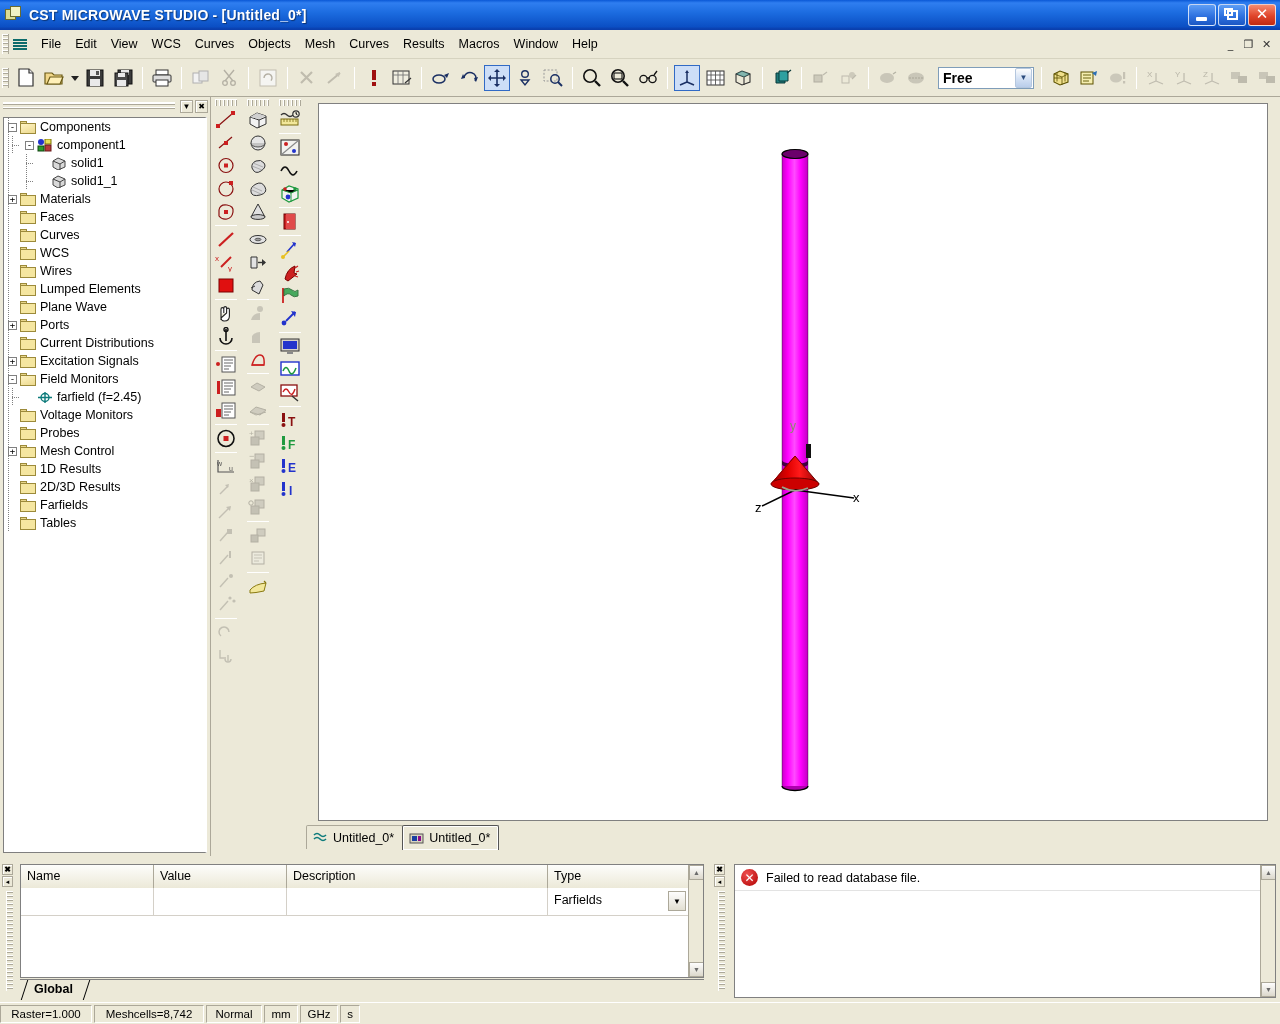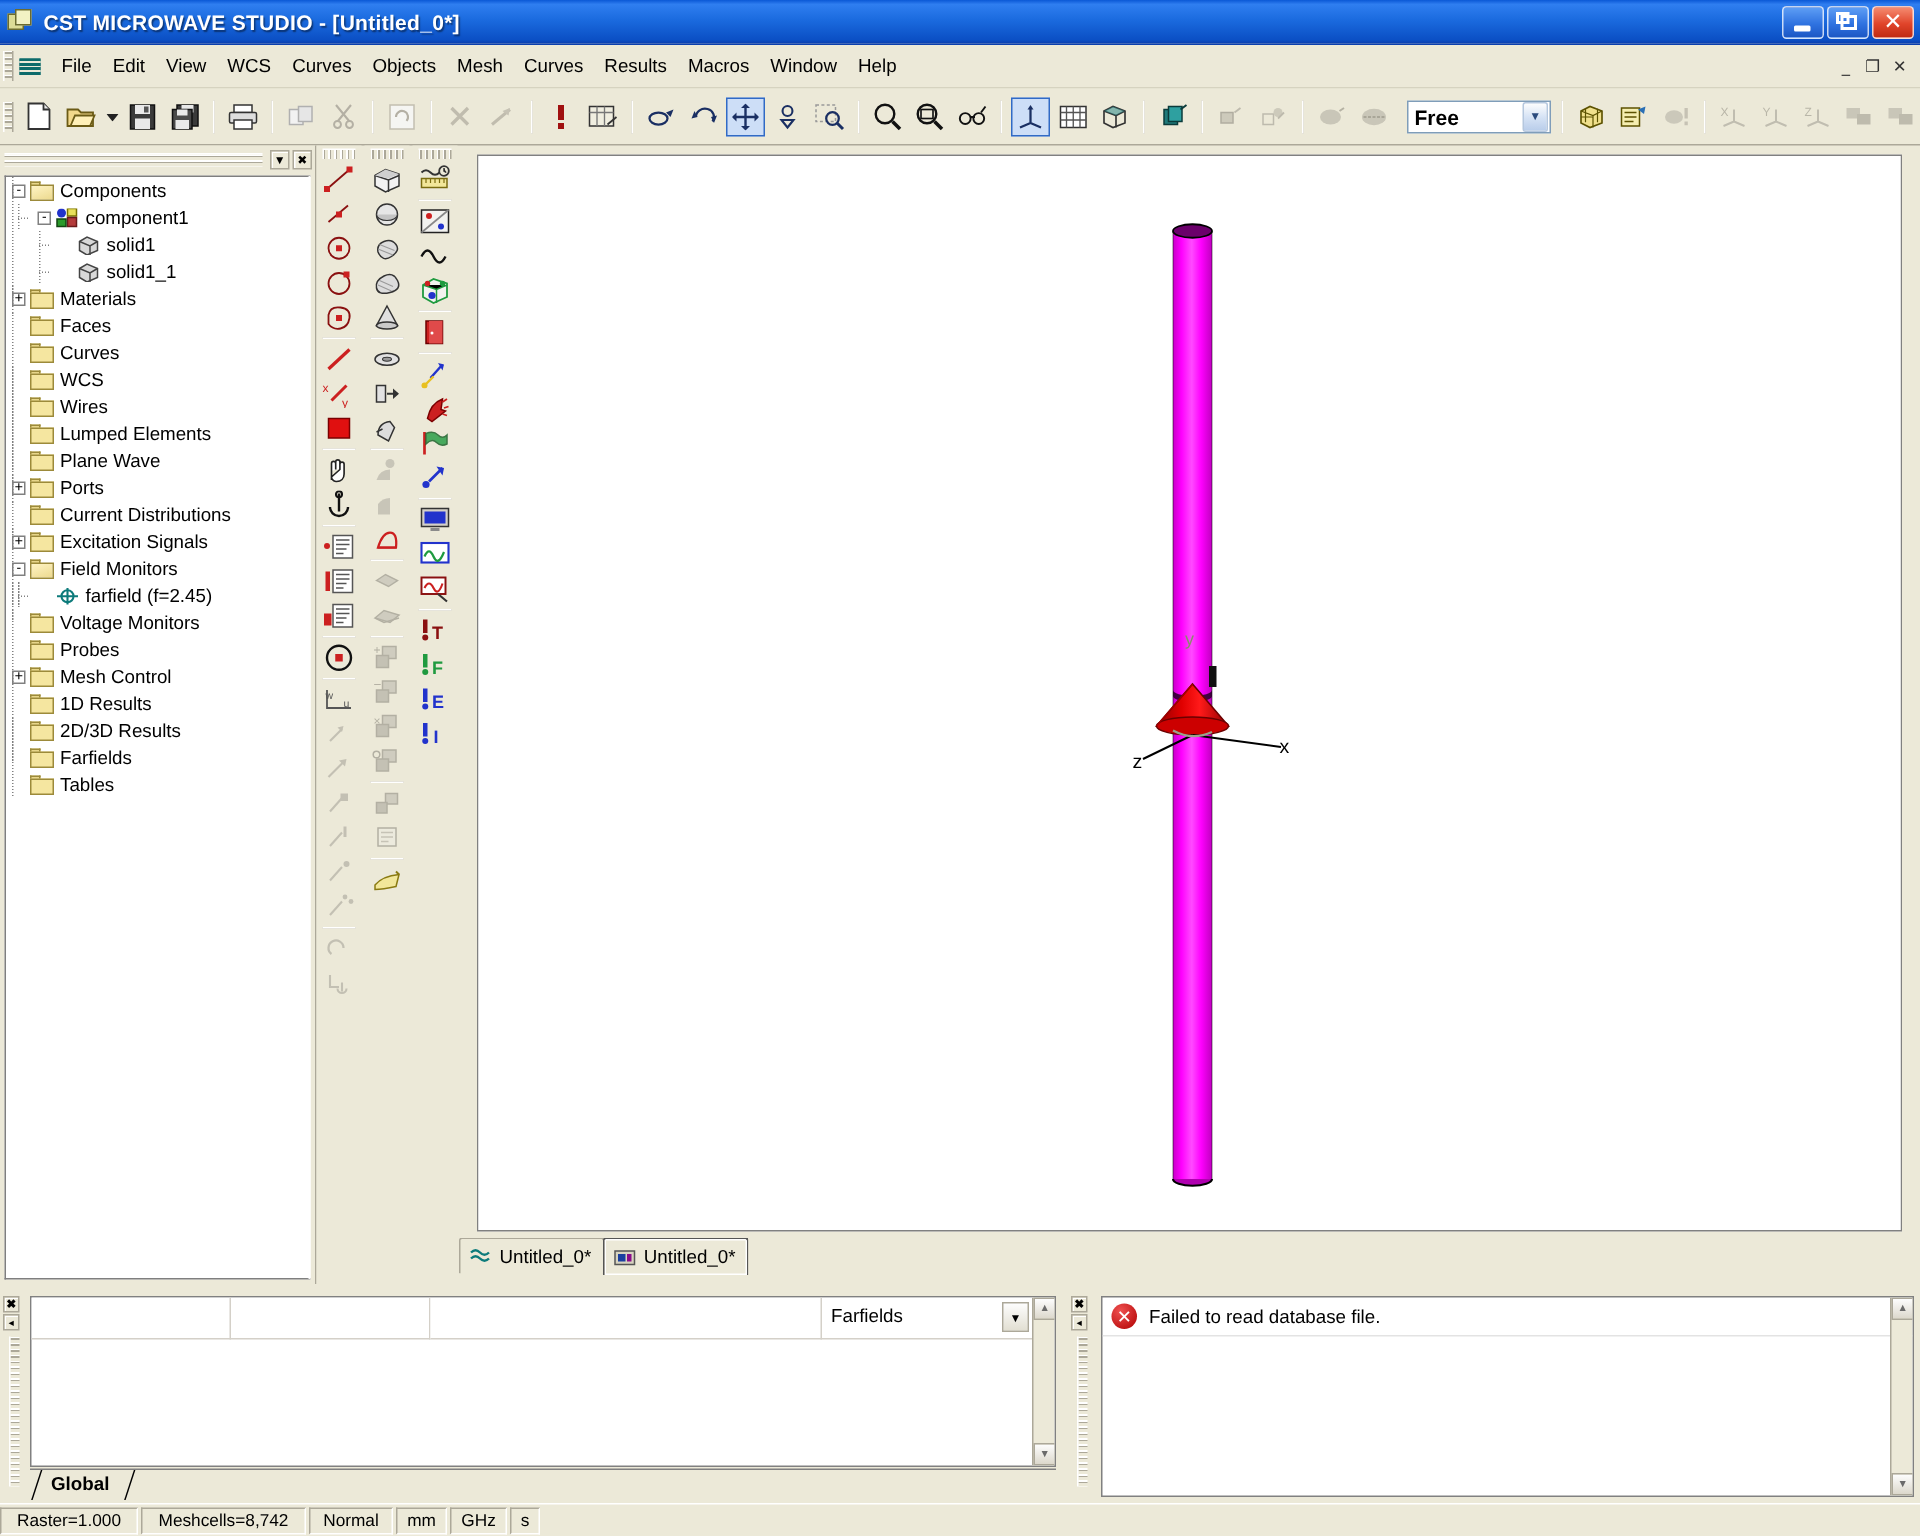--- a/index.html
+++ b/index.html
@@ -1259,20 +1259,26 @@
 </div>
 
 <div id="paramPanel">
   <div class="dockgrip">
     <div class="x">✖</div>
     <div class="a">◂</div>
     <div class="bar"></div>
   </div>
 
   <div id="paramGrid">
+    <div class="ghead">
+      <div class="gh" style="width:133px">Name</div>
+      <div class="gh" style="width:133px">Value</div>
+      <div class="gh" style="width:261px">Description</div>
+      <div class="gh" style="width:141px">Type</div>
+    </div>
     <div class="grow">
       <div class="gc" style="width:133px"></div>
       <div class="gc" style="width:133px"></div>
       <div class="gc" style="width:261px"></div>
       <div class="gc" style="width:141px">
         <span>Farfields</span>
         <span class="dd">▼</span>
       </div>
     </div>
     <div class="gscroll">

